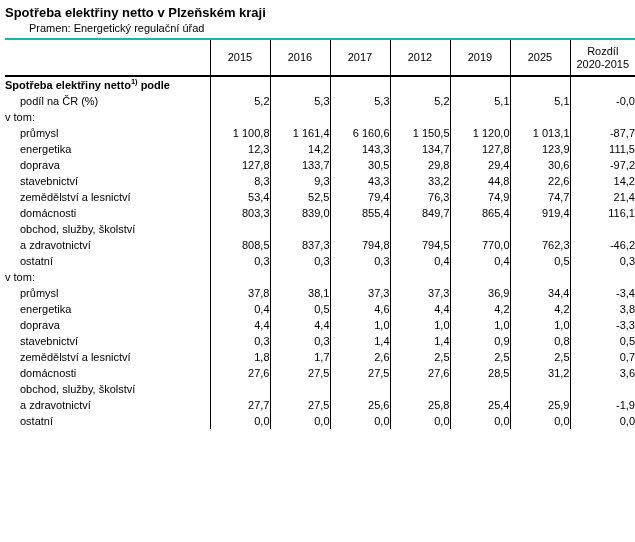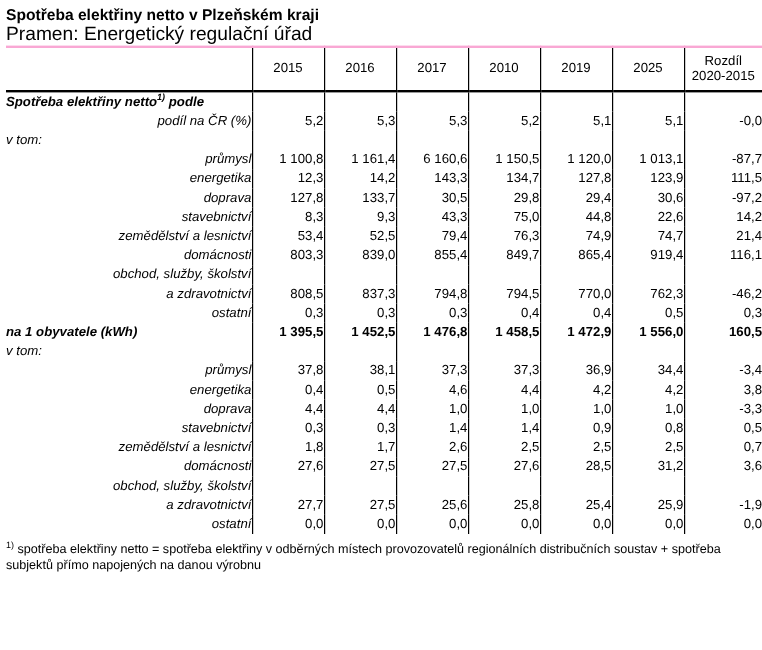--- a/index.html
+++ b/index.html
@@ -5,27 +5,27 @@
   html, body { margin: 0; padding: 0; }
   body {
     width: 635px; height: 542px;
     background: #ffffff;
     color: #000000;
     font-family: "Liberation Sans", "DejaVu Sans", sans-serif;
     -webkit-font-smoothing: antialiased;
   }
   .page { width: 628px; height: 542px; box-sizing: border-box; padding: 4px 5px 0 5px; }
   .title { font-size: 13px; font-weight: 700; line-height: 17px; }
-  .source { font-size: 16px; line-height: 13px; margin-top: 1px; margin-bottom: 3px; }
+  .source { font-size: 11px; line-height: 13px; margin-top: 1px; margin-bottom: 3px; margin-left: 24px; }
 
   table.stat {
     width: 630px;
     border-collapse: collapse;
     table-layout: fixed;
-    border-top: 2px solid #f9a8d4;
+    border-top: 2px solid #14b8a6;
   }
   table.stat th {
     font-weight: 400;
     font-size: 11px;
     line-height: 13px;
     height: 35px;
     padding: 0 2px;
     text-align: center;
     vertical-align: middle;
     border-bottom: 2px solid #000;
@@ -34,22 +34,22 @@
   table.stat th:not(:first-child) { border-left: 1px solid #000; }
   table.stat td {
     font-size: 11px;
     height: 16px;
     line-height: 16px;
     padding: 0;
     vertical-align: middle;
     white-space: nowrap;
     overflow: hidden;
   }
-  td.lbl { text-align: left; padding-left: 2px; font-style: italic; }
-  td.lbl.ind { padding-left: 15px; text-align: right; }
+  td.lbl { text-align: left; padding-left: 2px; }
+  td.lbl.ind { padding-left: 15px; }
   td.val { text-align: right; padding-right: 7px; border-left: 1px solid #000; }
   tr.b td { font-weight: 700; }
   sup { font-size: 7.5px; line-height: 0; }
   .footnote { margin-top: 7px; font-size: 10.5px; line-height: 13px; width: 624px; }
 </style>
 </head>
 <body>
 
 <div class="page">
   <div class="title">Spotřeba elektřiny netto v Plzeňském kraji</div>
@@ -65,21 +65,21 @@
         <col style="width:60px">
         <col style="width:60px">
       <col style="width:65px">
     </colgroup>
     <thead>
       <tr>
           <th></th>
           <th>2015</th>
           <th>2016</th>
           <th>2017</th>
-          <th>2010</th>
+          <th>2012</th>
           <th>2019</th>
           <th>2025</th>
           <th>Rozdíl
 2020-2015</th>
         </tr>
     </thead>
     <tbody>
         <tr class="b">
           <td class="lbl">Spotřeba elektřiny netto<sup>1)</sup> podle</td>
           <td class="val"></td>
@@ -138,21 +138,21 @@
           <td class="val">29,8</td>
           <td class="val">29,4</td>
           <td class="val">30,6</td>
           <td class="val">-97,2</td>
         </tr>
         <tr>
           <td class="lbl ind">stavebnictví</td>
           <td class="val">8,3</td>
           <td class="val">9,3</td>
           <td class="val">43,3</td>
-          <td class="val">75,0</td>
+          <td class="val">33,2</td>
           <td class="val">44,8</td>
           <td class="val">22,6</td>
           <td class="val">14,2</td>
         </tr>
         <tr>
           <td class="lbl ind">zemědělství a lesnictví</td>
           <td class="val">53,4</td>
           <td class="val">52,5</td>
           <td class="val">79,4</td>
           <td class="val">76,3</td>
@@ -193,30 +193,20 @@
         <tr>
           <td class="lbl ind">ostatní</td>
           <td class="val">0,3</td>
           <td class="val">0,3</td>
           <td class="val">0,3</td>
           <td class="val">0,4</td>
           <td class="val">0,4</td>
           <td class="val">0,5</td>
           <td class="val">0,3</td>
         </tr>
-        <tr class="b">
-          <td class="lbl">na 1 obyvatele (kWh)</td>
-          <td class="val">1 395,5</td>
-          <td class="val">1 452,5</td>
-          <td class="val">1 476,8</td>
-          <td class="val">1 458,5</td>
-          <td class="val">1 472,9</td>
-          <td class="val">1 556,0</td>
-          <td class="val">160,5</td>
-        </tr>
         <tr>
           <td class="lbl">v tom:</td>
           <td class="val"></td>
           <td class="val"></td>
           <td class="val"></td>
           <td class="val"></td>
           <td class="val"></td>
           <td class="val"></td>
           <td class="val"></td>
         </tr>
@@ -306,14 +296,13 @@
           <td class="val">0,0</td>
           <td class="val">0,0</td>
           <td class="val">0,0</td>
           <td class="val">0,0</td>
           <td class="val">0,0</td>
           <td class="val">0,0</td>
         </tr>
       </tbody>
   </table>
 
-  <div class="footnote"><sup>1)</sup><span> spotřeba elektřiny netto = spotřeba elektřiny v odběrných místech provozovatelů regionálních distribučních soustav + spotřeba subjektů přímo napojených na danou výrobnu</span></div>
 </div>
 
 </body></html>

